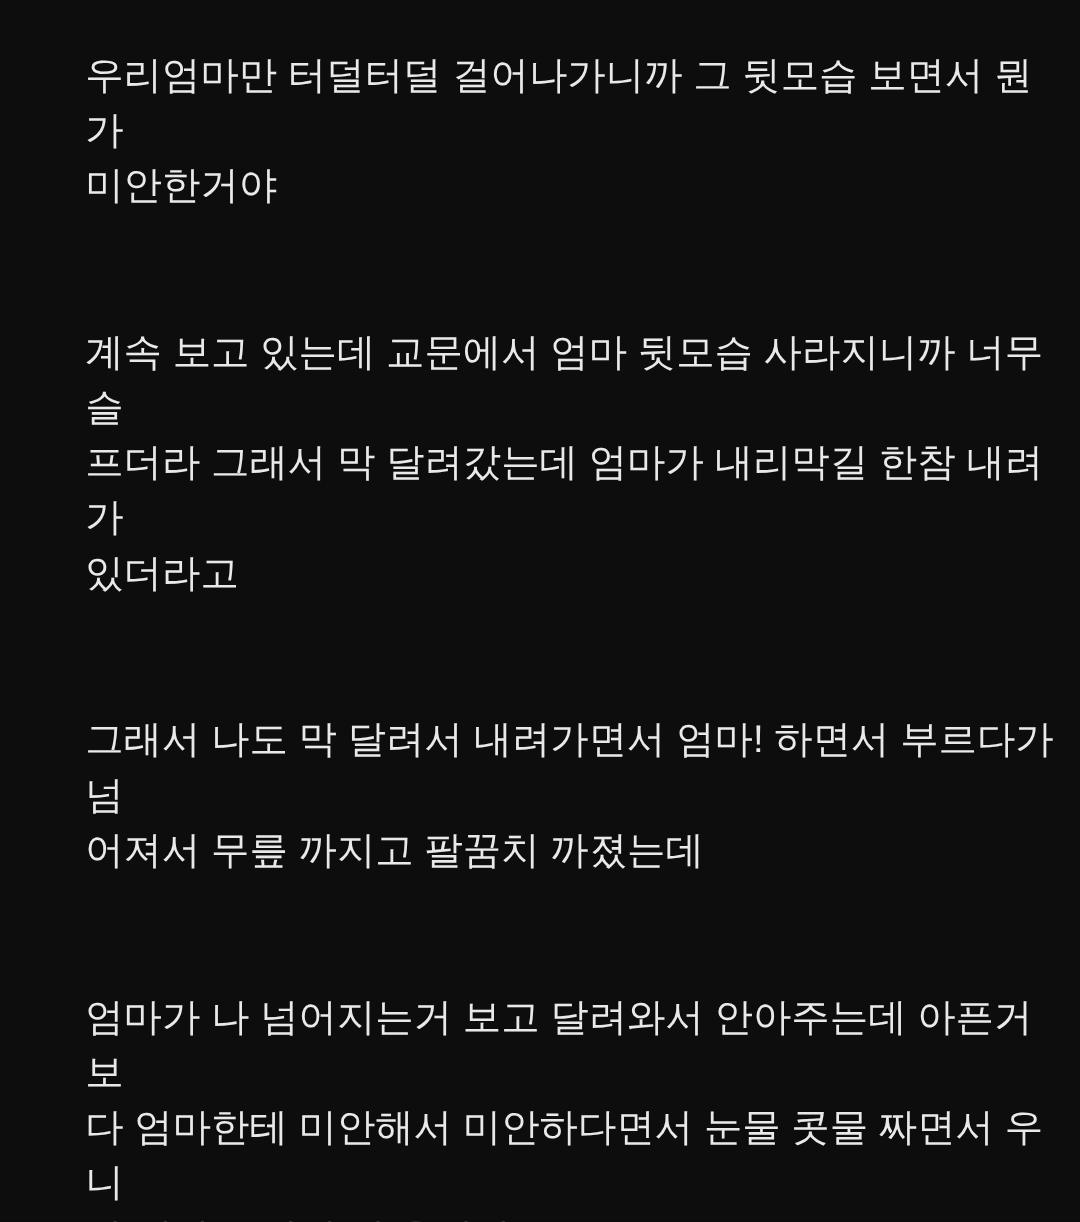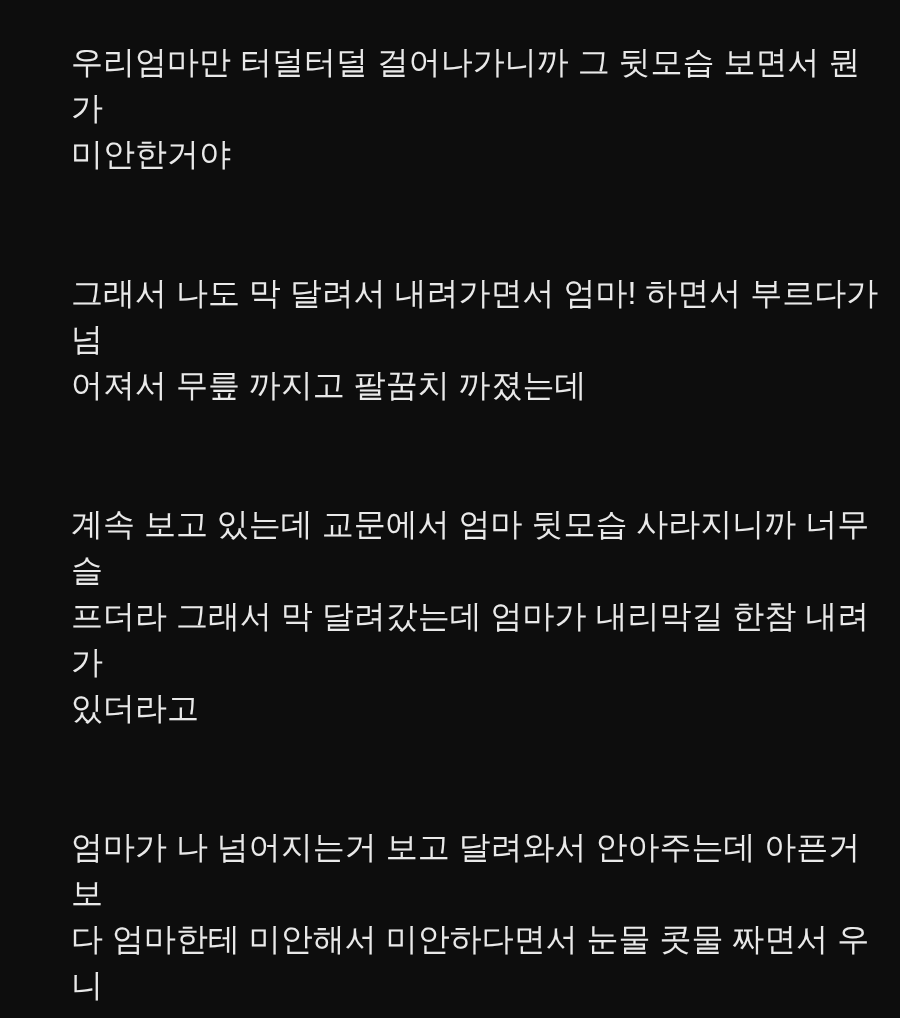--- a/index.html
+++ b/index.html
@@ -61,25 +61,25 @@
     background: var(--thumb);
   }
 </style>
 </head>
 <body>
 
 <div class="page">
   <div class="content">
     <p class="para">우리엄마만 터덜터덜 걸어나가니까 그 뒷모습 보면서 뭔가
 미안한거야</p>
-    <p class="para">그래서 나도 막 달려서 내려가면서 엄마! 하면서 부르다가 넘
-어져서 무릎 까지고 팔꿈치 까졌는데</p>
     <p class="para">계속 보고 있는데 교문에서 엄마 뒷모습 사라지니까 너무 슬
 프더라 그래서 막 달려갔는데 엄마가 내리막길 한참 내려가
 있더라고</p>
+    <p class="para">그래서 나도 막 달려서 내려가면서 엄마! 하면서 부르다가 넘
+어져서 무릎 까지고 팔꿈치 까졌는데</p>
     <p class="para">엄마가 나 넘어지는거 보고 달려와서 안아주는데 아픈거 보
 다 엄마한테 미안해서 미안하다면서 눈물 콧물 짜면서 우니
 까 엄마도 같이 막 울더라</p>
 
   </div>
   <div class="scrollbar-track">
     <div class="scrollbar-thumb"></div>
   </div>
 </div>
 

